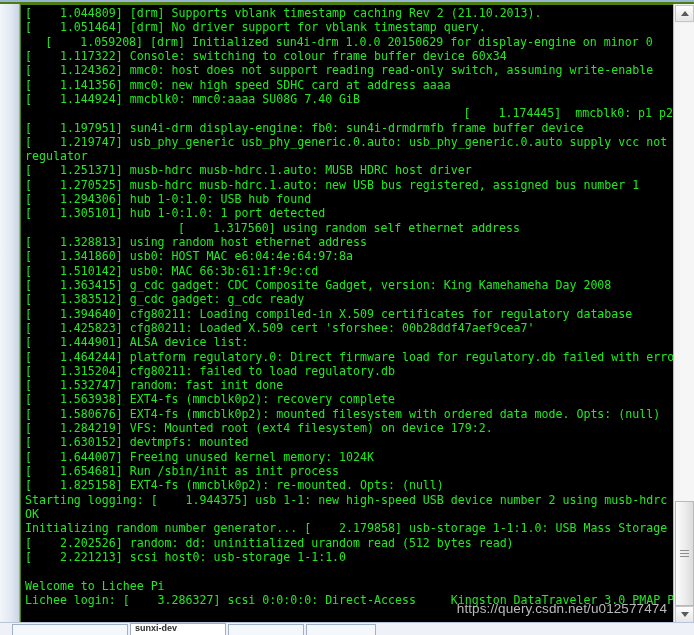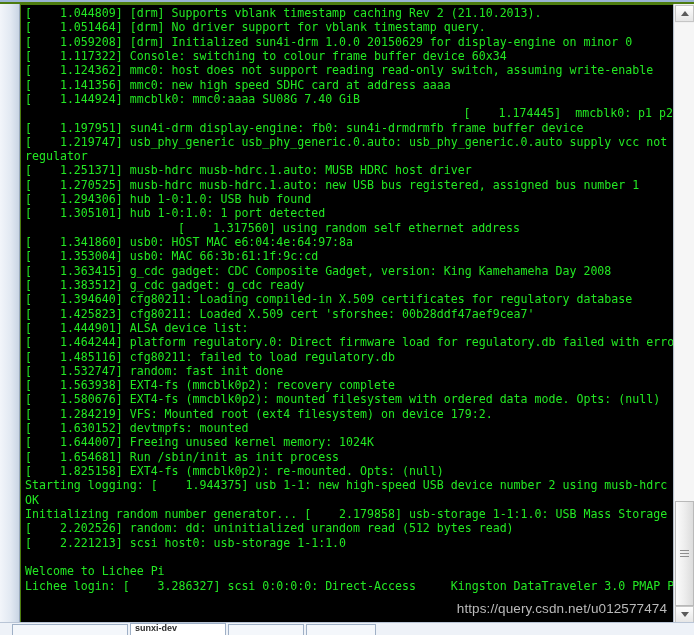--- a/index.html
+++ b/index.html
@@ -206,43 +206,44 @@
 <div id="app">
 
   <div class="window-frame">
 
     <div class="chrome-left"></div>
 
     <div class="terminal">
       <div class="term-inner">
           <div class="line" style="color: rgb(35, 232, 35);">[    1.044809] [drm] Supports vblank timestamp caching Rev 2 (21.10.2013).</div>
           <div class="line" style="color: rgb(35, 232, 35);">[    1.051464] [drm] No driver support for vblank timestamp query.</div>
-          <div class="line" style="color: rgb(35, 232, 35);">[    1.059208] [drm] Initialized sun4i-drm 1.0.0 20150629 for display-engine on minor 0</div>
+          <div class="line" style="color: rgb(35, 232, 35); text-align: center;">[    1.059208] [drm] Initialized sun4i-drm 1.0.0 20150629 for display-engine on minor 0</div>
           <div class="line" style="color: rgb(35, 232, 35);">[    1.117322] Console: switching to colour frame buffer device 60x34</div>
           <div class="line" style="color: rgb(35, 232, 35);">[    1.124362] mmc0: host does not support reading read-only switch, assuming write-enable</div>
           <div class="line" style="color: rgb(35, 232, 35);">[    1.141356] mmc0: new high speed SDHC card at address aaaa</div>
           <div class="line" style="color: rgb(35, 232, 35);">[    1.144924] mmcblk0: mmc0:aaaa SU08G 7.40 GiB</div>
           <div class="line" style="color: rgb(35, 232, 35); text-align: right;">[    1.174445]  mmcblk0: p1 p2</div>
           <div class="line" style="color: rgb(35, 232, 35);">[    1.197951] sun4i-drm display-engine: fb0: sun4i-drmdrmfb frame buffer device</div>
           <div class="line" style="color: rgb(35, 232, 35);">[    1.219747] usb_phy_generic usb_phy_generic.0.auto: usb_phy_generic.0.auto supply vcc not found, using dummy</div>
           <div class="line" style="color: rgb(35, 232, 35);">regulator</div>
           <div class="line" style="color: rgb(35, 232, 35);">[    1.251371] musb-hdrc musb-hdrc.1.auto: MUSB HDRC host driver</div>
           <div class="line" style="color: rgb(35, 232, 35);">[    1.270525] musb-hdrc musb-hdrc.1.auto: new USB bus registered, assigned bus number 1</div>
           <div class="line" style="color: rgb(35, 232, 35);">[    1.294306] hub 1-0:1.0: USB hub found</div>
           <div class="line" style="color: rgb(35, 232, 35);">[    1.305101] hub 1-0:1.0: 1 port detected</div>
           <div class="line" style="color: rgb(35, 232, 35); text-align: center;">[    1.317560] using random self ethernet address</div>
+          <div class="line" style="color: rgb(35, 232, 35);">[    1.328813] using random host ethernet address</div>
           <div class="line" style="color: rgb(35, 232, 35);">[    1.341860] usb0: HOST MAC e6:04:4e:64:97:8a</div>
-          <div class="line" style="color: rgb(35, 232, 35);">[    1.353004] usb0: MAC 66:3b:61:1f:9c:cd</div>
+          <div class="line" style="color: rgb(35, 232, 35);">[    1.510142] usb0: MAC 66:3b:61:1f:9c:cd</div>
           <div class="line" style="color: rgb(35, 232, 35);">[    1.363415] g_cdc gadget: CDC Composite Gadget, version: King Kamehameha Day 2008</div>
           <div class="line" style="color: rgb(35, 232, 35);">[    1.383512] g_cdc gadget: g_cdc ready</div>
           <div class="line" style="color: rgb(35, 232, 35);">[    1.394640] cfg80211: Loading compiled-in X.509 certificates for regulatory database</div>
           <div class="line" style="color: rgb(35, 232, 35);">[    1.425823] cfg80211: Loaded X.509 cert 'sforshee: 00b28ddf47aef9cea7'</div>
           <div class="line" style="color: rgb(35, 232, 35);">[    1.444901] ALSA device list:</div>
           <div class="line" style="color: rgb(35, 232, 35);">[    1.464244] platform regulatory.0: Direct firmware load for regulatory.db failed with error -2</div>
-          <div class="line" style="color: rgb(35, 232, 35);">[    1.485116] cfg80211: failed to load regulatory.db</div>
+          <div class="line" style="color: rgb(35, 232, 35);">[    1.315204] cfg80211: failed to load regulatory.db</div>
           <div class="line" style="color: rgb(35, 232, 35);">[    1.532747] random: fast init done</div>
           <div class="line" style="color: rgb(35, 232, 35);">[    1.563938] EXT4-fs (mmcblk0p2): recovery complete</div>
           <div class="line" style="color: rgb(35, 232, 35);">[    1.580676] EXT4-fs (mmcblk0p2): mounted filesystem with ordered data mode. Opts: (null)</div>
           <div class="line" style="color: rgb(35, 232, 35);">[    1.284219] VFS: Mounted root (ext4 filesystem) on device 179:2.</div>
           <div class="line" style="color: rgb(35, 232, 35);">[    1.630152] devtmpfs: mounted</div>
           <div class="line" style="color: rgb(35, 232, 35);">[    1.644007] Freeing unused kernel memory: 1024K</div>
           <div class="line" style="color: rgb(35, 232, 35);">[    1.654681] Run /sbin/init as init process</div>
           <div class="line" style="color: rgb(35, 232, 35);">[    1.825158] EXT4-fs (mmcblk0p2): re-mounted. Opts: (null)</div>
           <div class="line" style="color: rgb(35, 232, 35);">Starting logging: [    1.944375] usb 1-1: new high-speed USB device number 2 using musb-hdrc</div>
           <div class="line" style="color: rgb(35, 232, 35);">OK</div>

